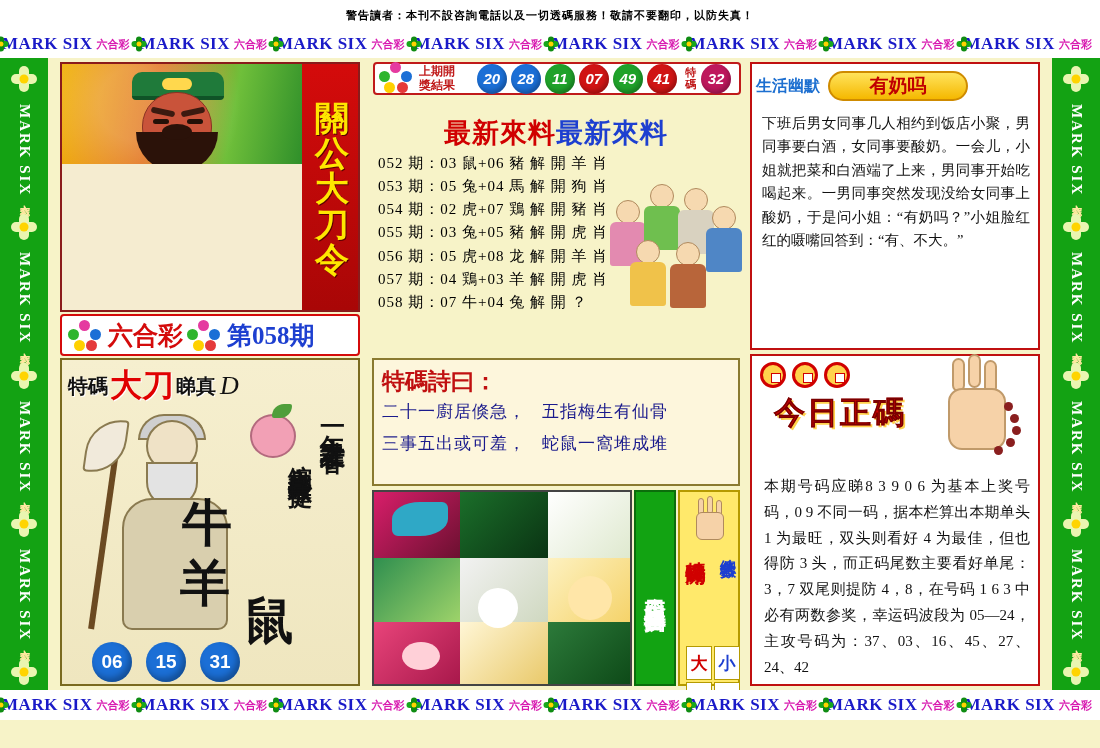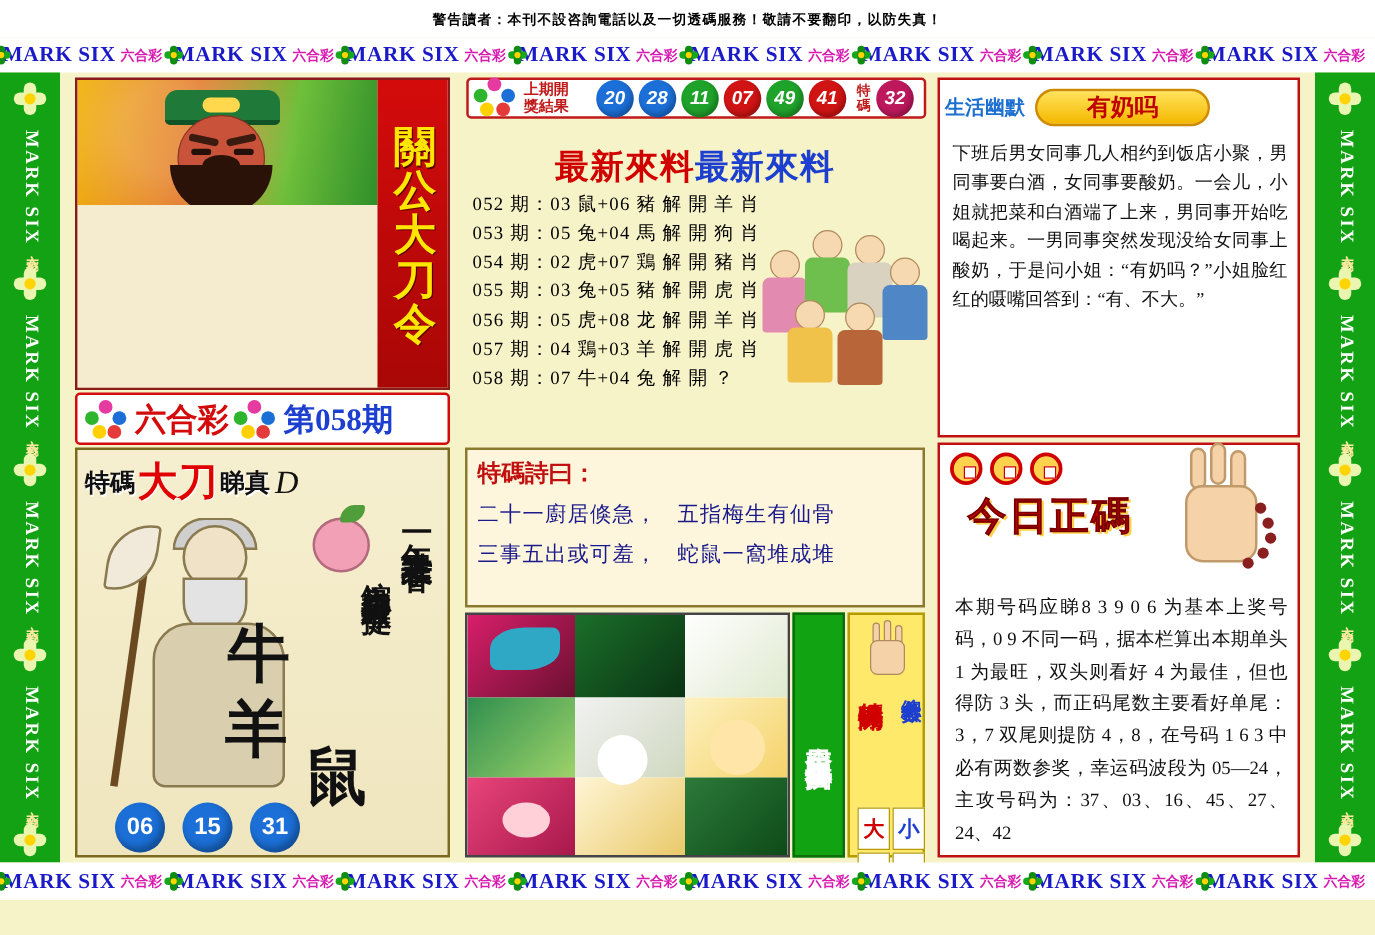--- a/index.html
+++ b/index.html
@@ -326,21 +326,21 @@
   }
 
   
   .poem {
     position:absolute; left:324px; top:300px; width:368px; height:128px;
     background:#fdf6dc; border:2px solid #8a7a30;
   }
   .poem-title {
     position:absolute; left:8px; top:6px;
     font-family:"Liberation Serif", serif;
-    font-size:19px; font-weight:bold; color:#c01010;
+    font-size:23px; font-weight:bold; color:#c01010;
   }
   .poem-line {
     position:absolute; left:8px; width:352px;
     font-family:"Liberation Serif", serif;
     font-size:17px; color:#1a1a8c; letter-spacing:1px;
   }
   .poem-line.l1 { top:40px; }
   .poem-line.l2 { top:72px; }
   .poem-line .sep { display:inline-block; width:16px; }
 

